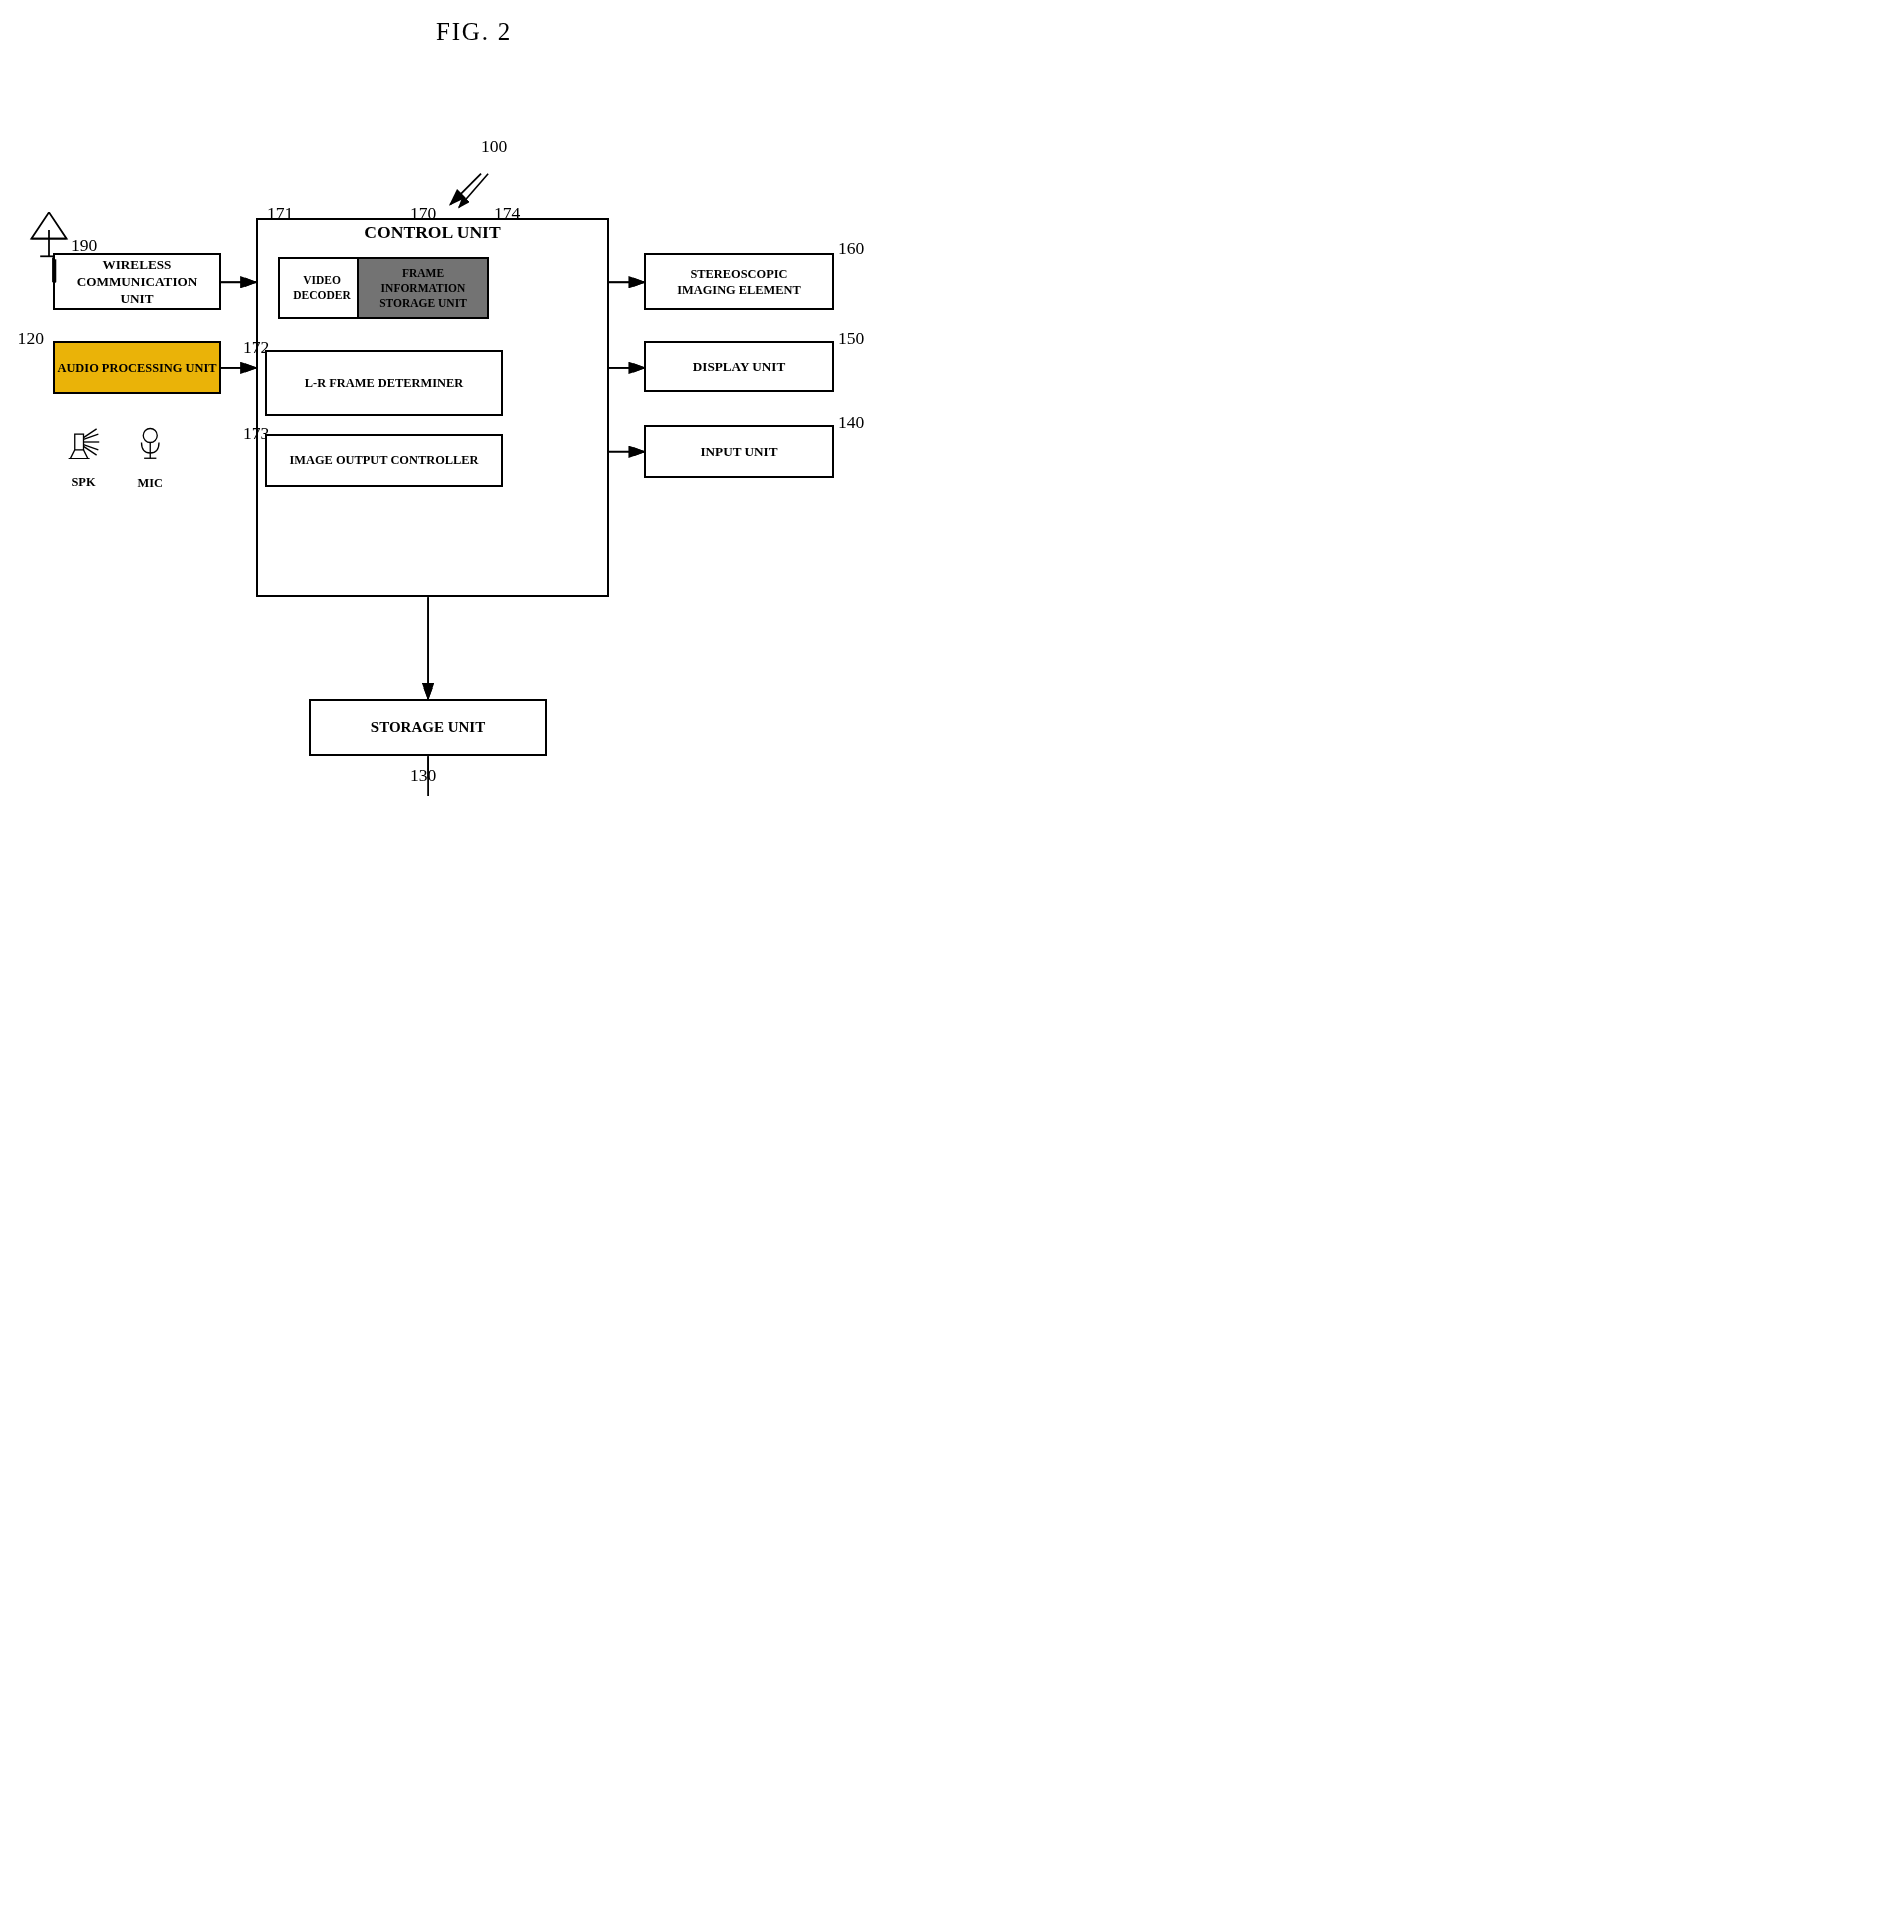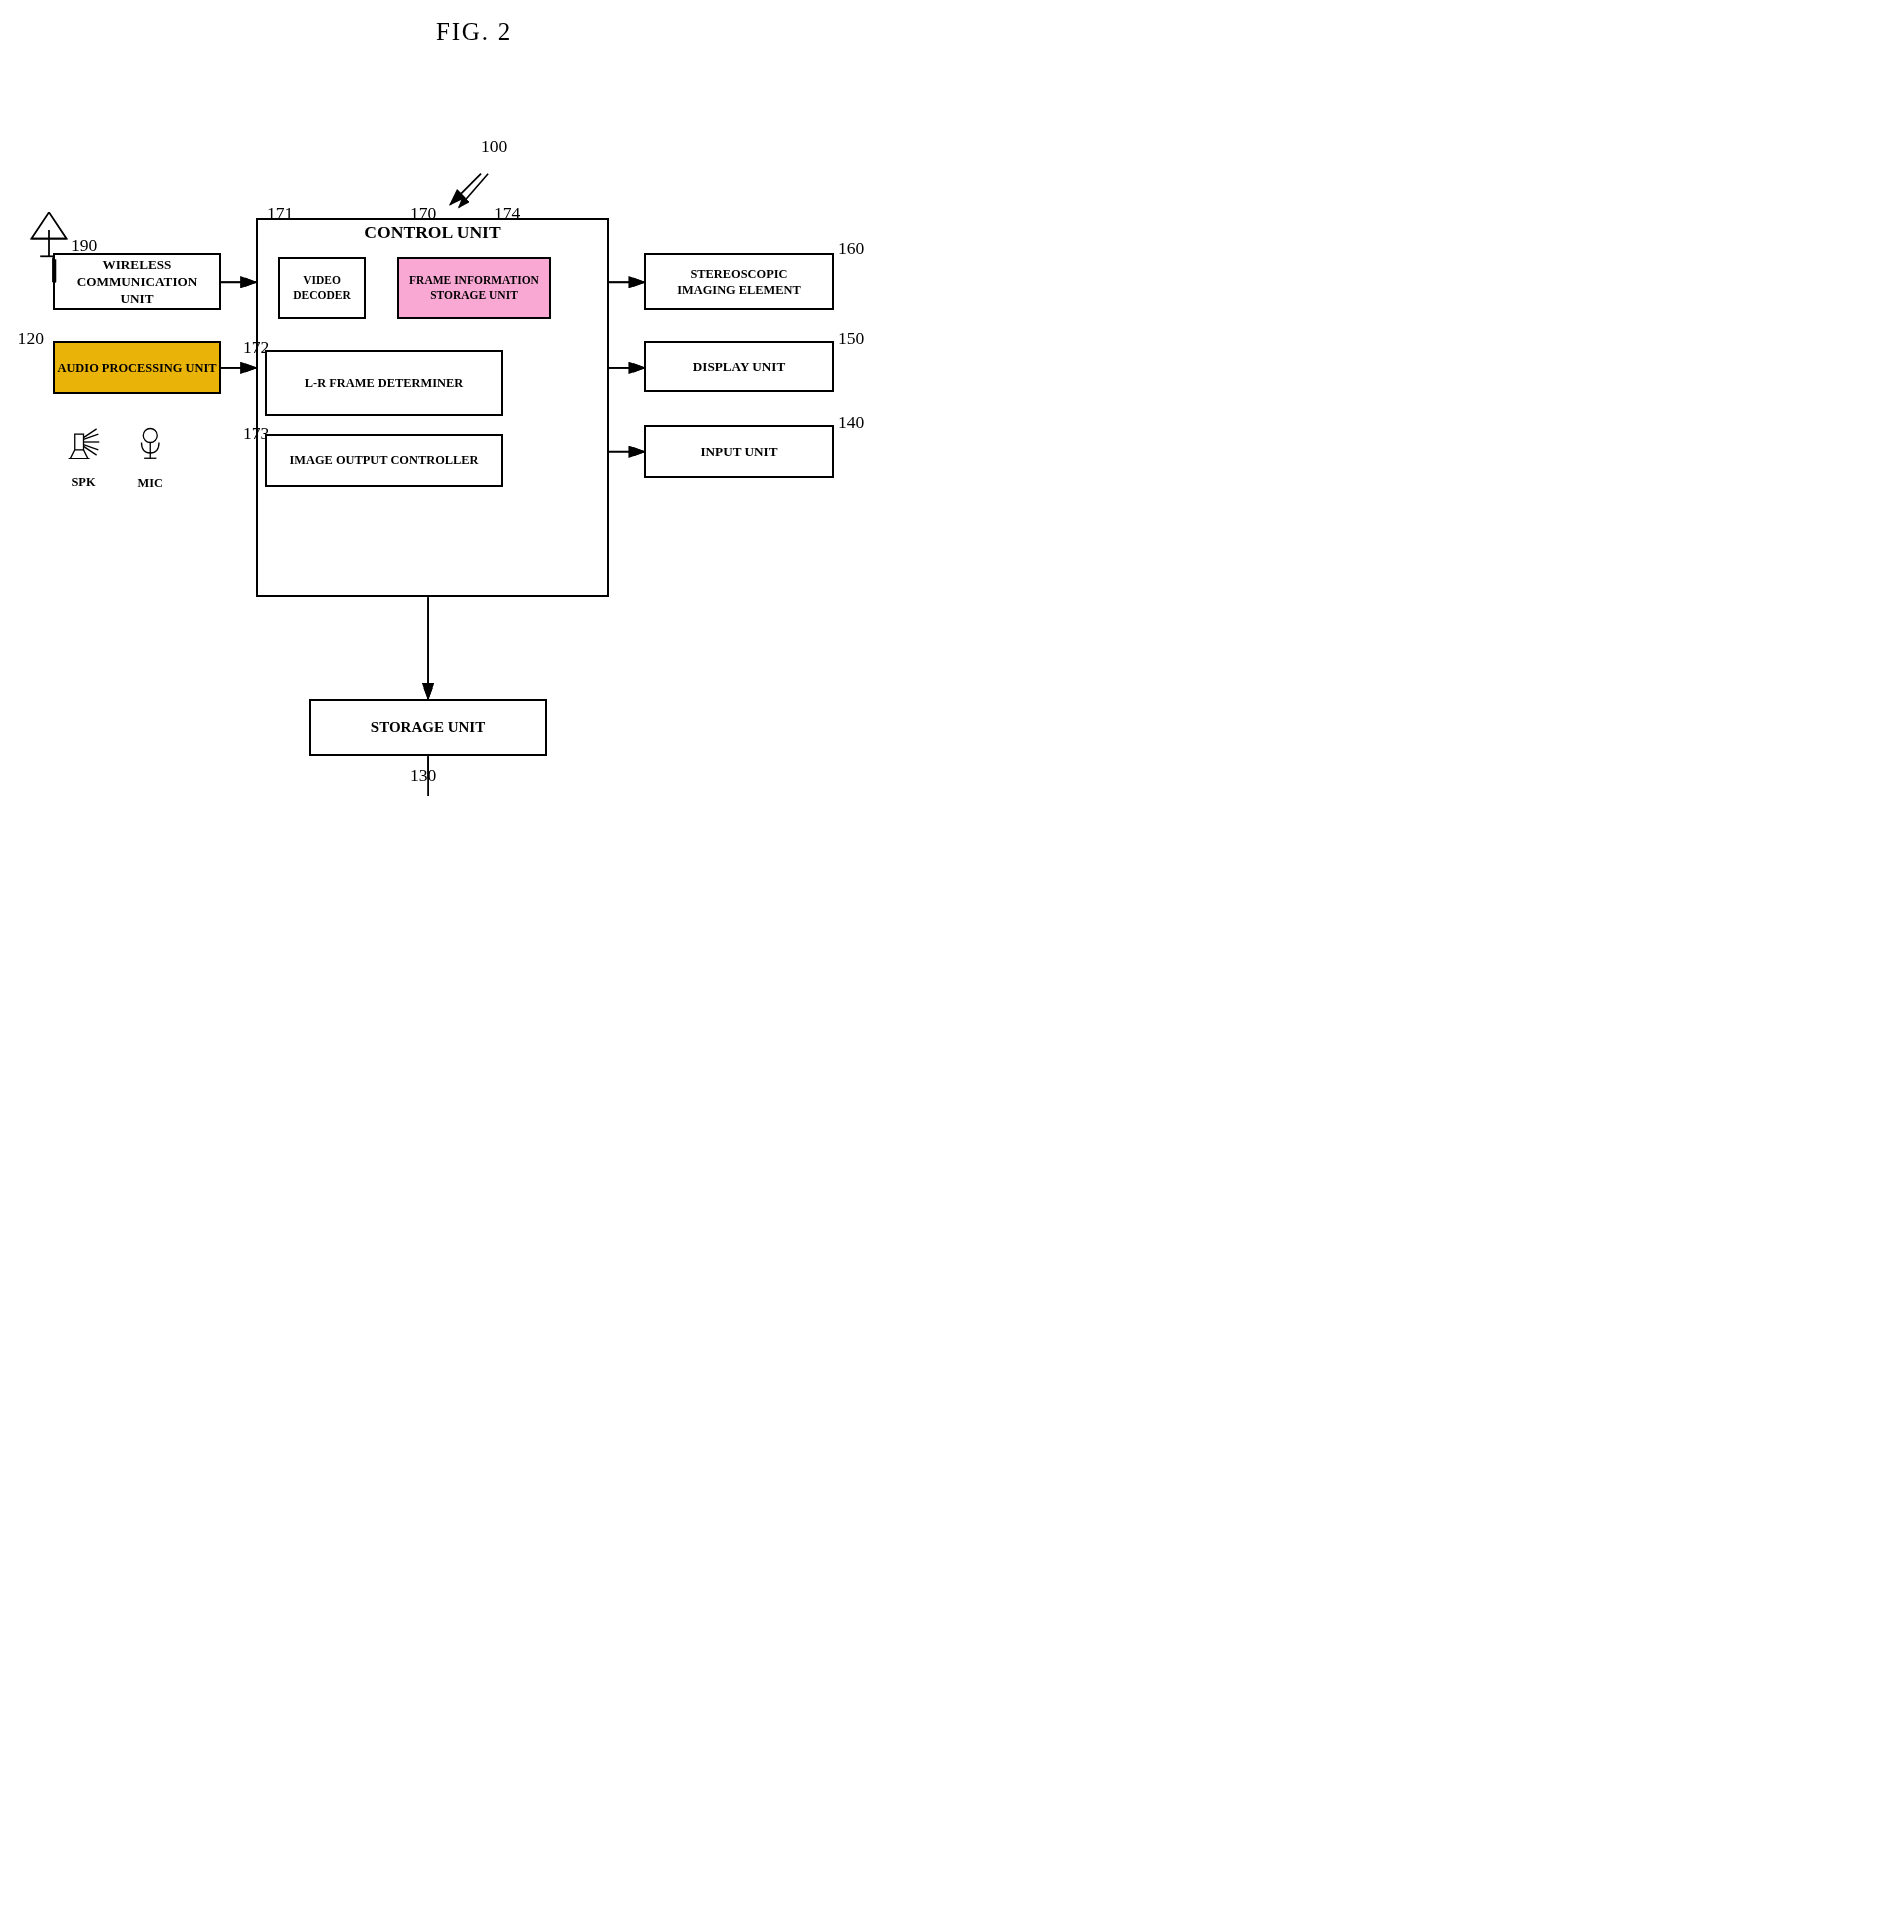--- a/index.html
+++ b/index.html
@@ -64,32 +64,31 @@
       text-align: center;
       font-size: 12.4px;
       font-weight: bold;
       line-height: 1.2;
     }
 
     .frame-info-box {
       position: absolute;
       top: 176px;
       left: 357px;
-      width: 154px;
+      width: 132px;
       height: 62px;
       border: 2.2px solid #000;
-      background: #f9a8d4;
+      background: #737373;
       display: flex;
       align-items: center;
       justify-content: center;
       text-align: center;
       font-size: 12.4px;
       font-weight: bold;
       line-height: 1.2;
-      margin-left: 40px;
     }
 
     .lr-frame-box {
       position: absolute;
       top: 269px;
       left: 265px;
       width: 238px;
       height: 66px;
       border: 2.2px solid #000;
       background: #fff;

